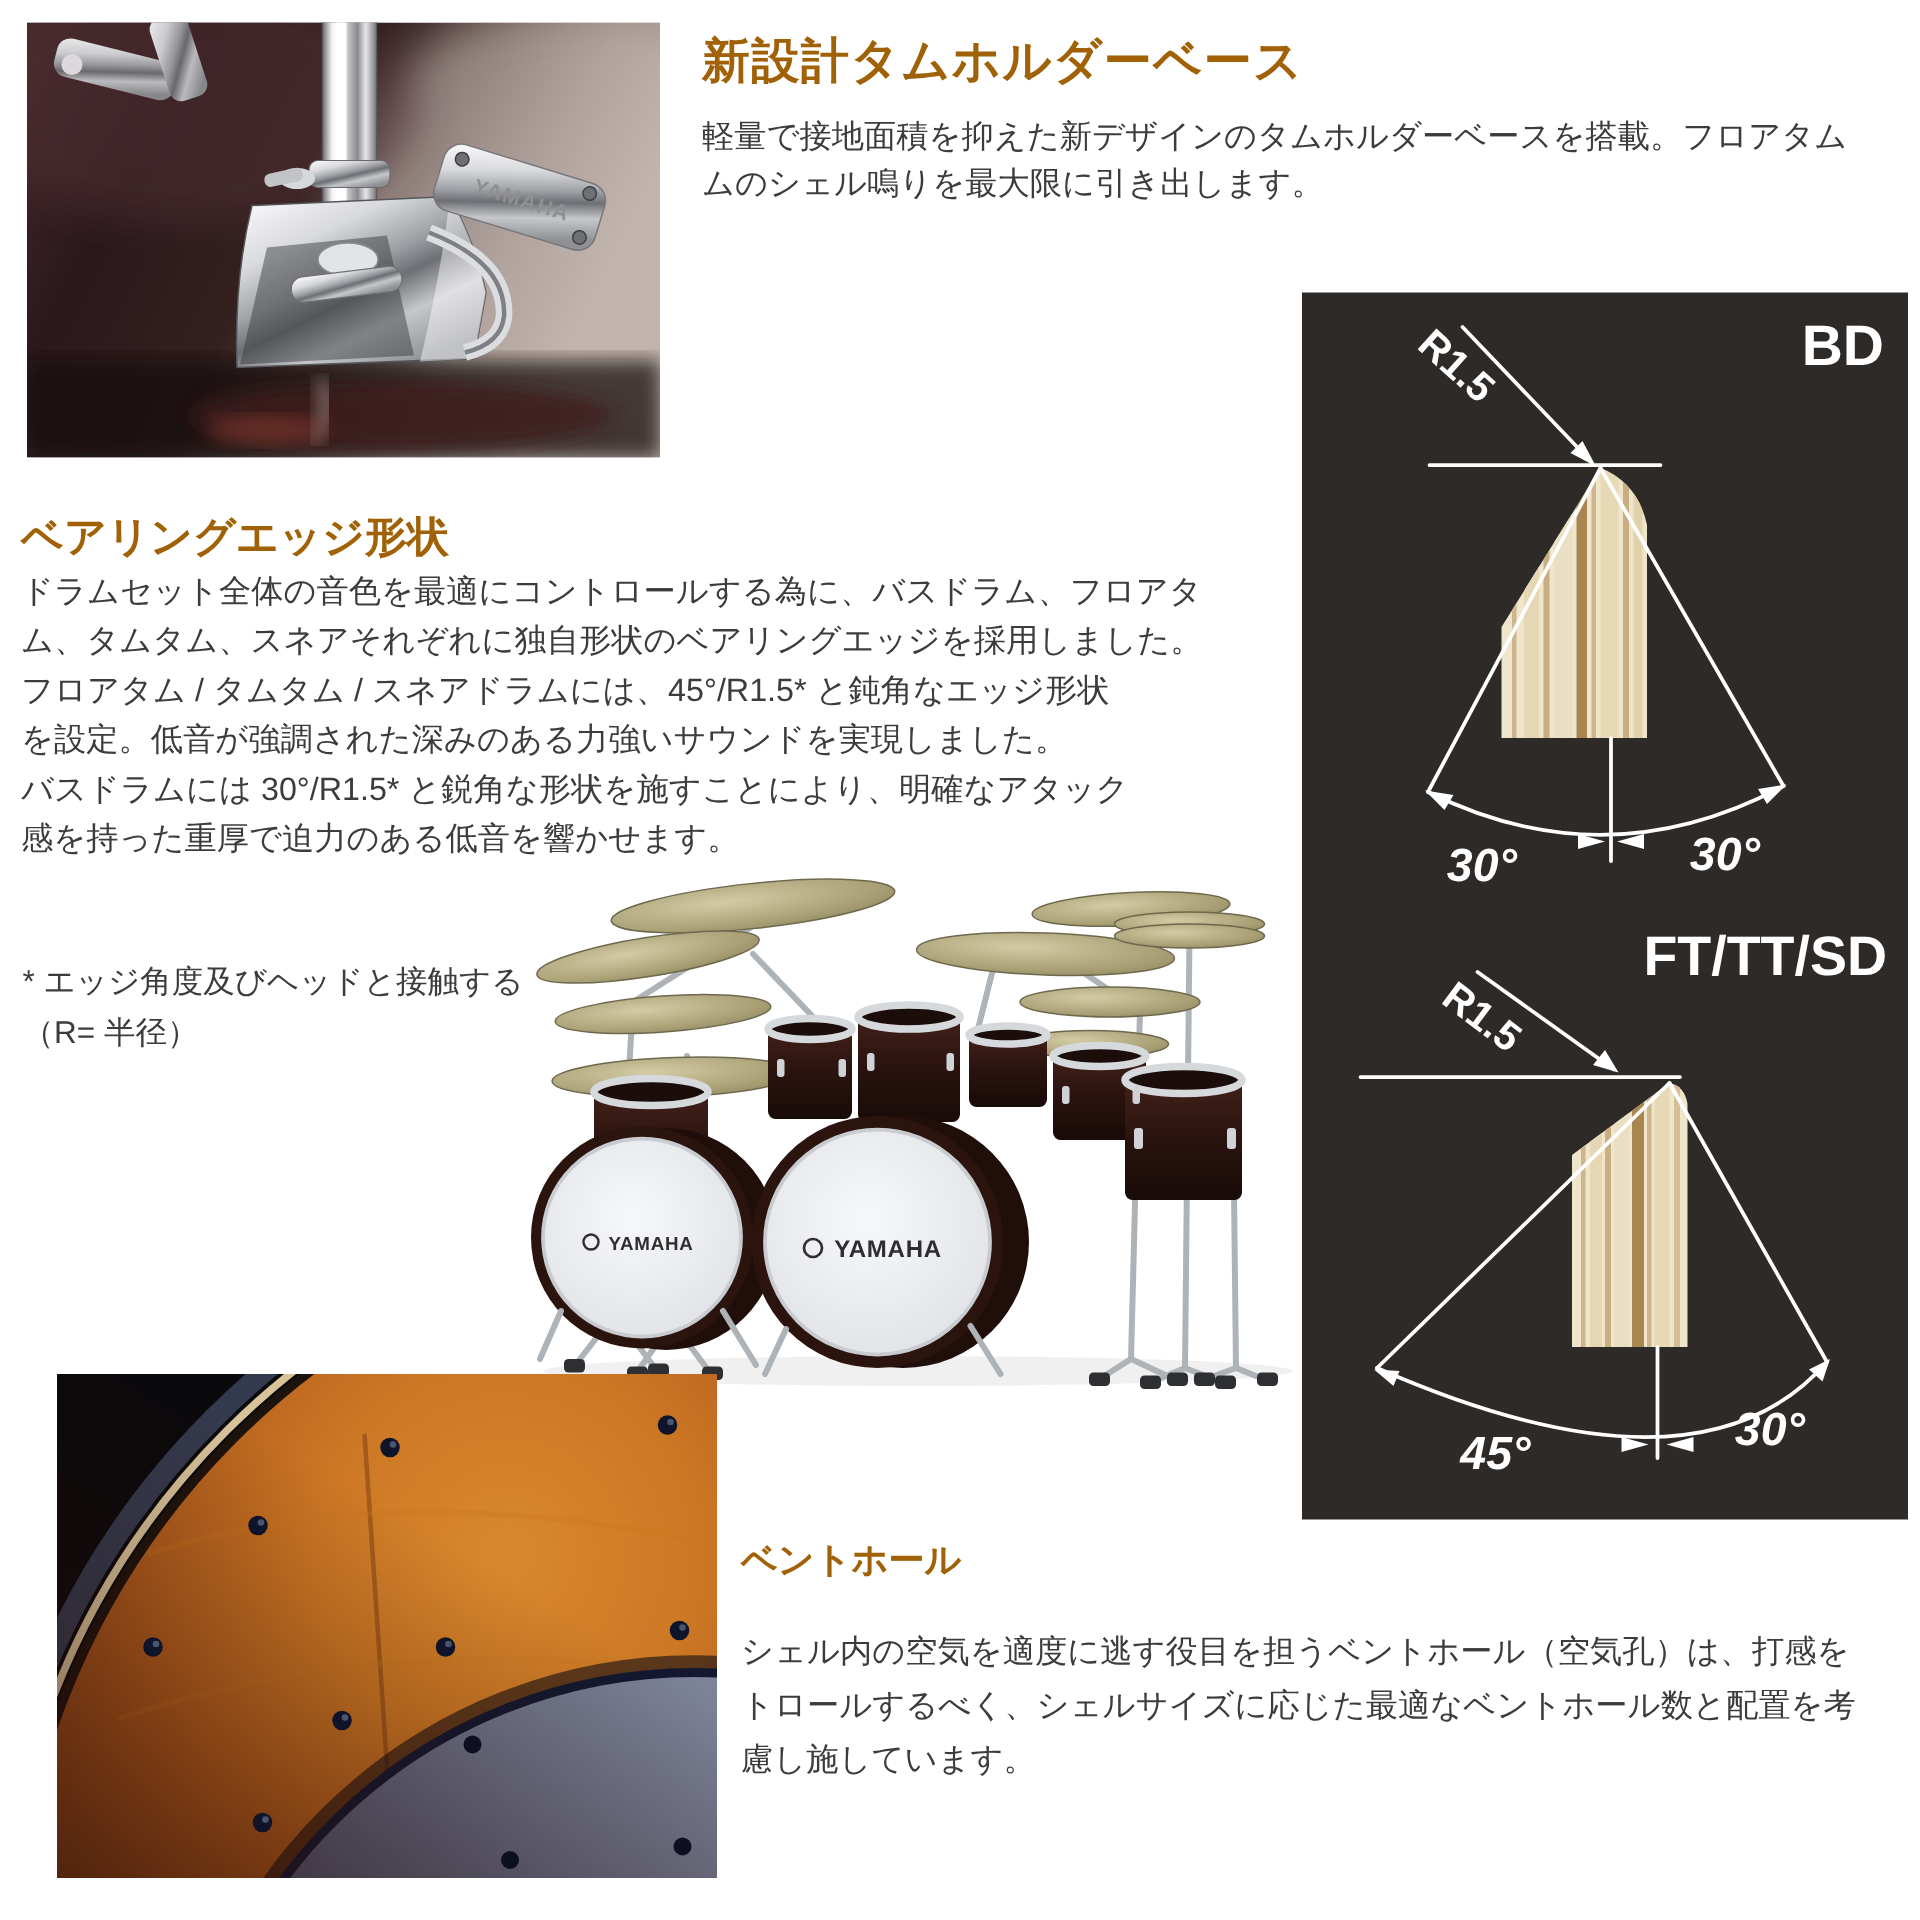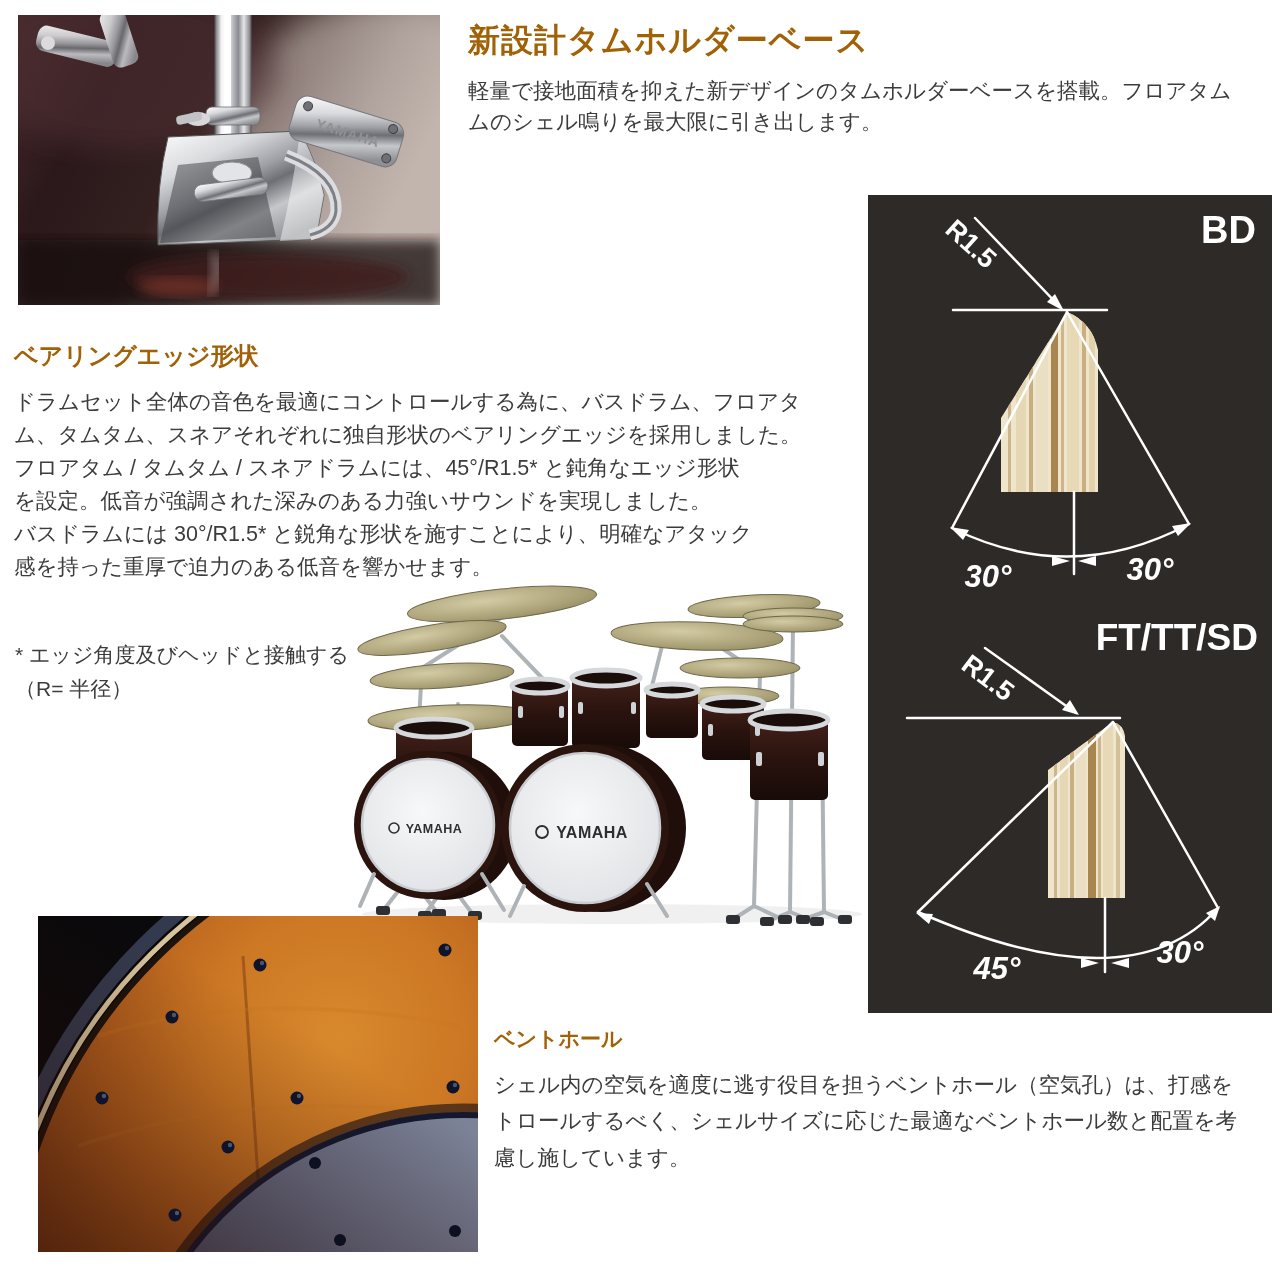--- a/index.html
+++ b/index.html
@@ -92,22 +92,22 @@
 
   <section class="abs" style="left:468px;top:22px;width:790px">
     <h2 class="sec" style="font-size:32px">新設計タムホルダーベース</h2>
     <div class="body-text" style="margin-top:17px;line-height:31.5px">
       <div>軽量で接地面積を抑えた新デザインのタムホルダーベースを搭載。フロアタム</div>
       <div>ムのシェル鳴りを最大限に引き出します。</div>
     </div>
   </section>
 
   <section class="abs" style="left:14px;top:342px;width:840px">
-    <h2 class="sec" style="font-size:24px;letter-spacing:0">ベアリングエッジ形状</h2>
-    <div class="body-text" style="margin-top:16px;line-height:33px">
+    <h2 class="sec" style="font-size:28px;letter-spacing:0">ベアリングエッジ形状</h2>
+    <div class="body-text" style="margin-top:4px;line-height:33px">
       <div>ドラムセット全体の音色を最適にコントロールする為に、バスドラム、フロアタ</div>
       <div>ム、タムタム、スネアそれぞれに独自形状のベアリングエッジを採用しました。</div>
       <div>フロアタム / タムタム / スネアドラムには、45°/R1.5* と鈍角なエッジ形状</div>
       <div>を設定。低音が強調された深みのある力強いサウンドを実現しました。</div>
       <div>バスドラムには 30°/R1.5* と鋭角な形状を施すことにより、明確なアタック</div>
       <div>感を持った重厚で迫力のある低音を響かせます。</div>
     </div>
   </section>
 
   <aside class="abs body-text" style="left:15px;top:611px;font-size:21px;line-height:33.5px">
@@ -397,21 +397,21 @@
             </g>
           <g transform="translate(417,315)">
               <circle r="6" fill="#0d1020"></circle>
             </g>
         </g>
       </g>
     </svg>
   </figure>
 
   <section class="abs" style="left:494px;top:1027px;width:780px">
-    <h2 class="sec" style="font-size:21px;letter-spacing:0">ベントホール</h2>
-    <div class="body-text" style="margin-top:16px;line-height:36.3px">
+    <h2 class="sec" style="font-size:24px;letter-spacing:0">ベントホール</h2>
+    <div class="body-text" style="margin-top:28px;line-height:36.3px">
       <div>シェル内の空気を適度に逃す役目を担うベントホール（空気孔）は、打感を</div>
       <div>トロールするべく、シェルサイズに応じた最適なベントホール数と配置を考</div>
       <div>慮し施しています。</div>
     </div>
   </section>
 
 </div>
 
 </body></html>

